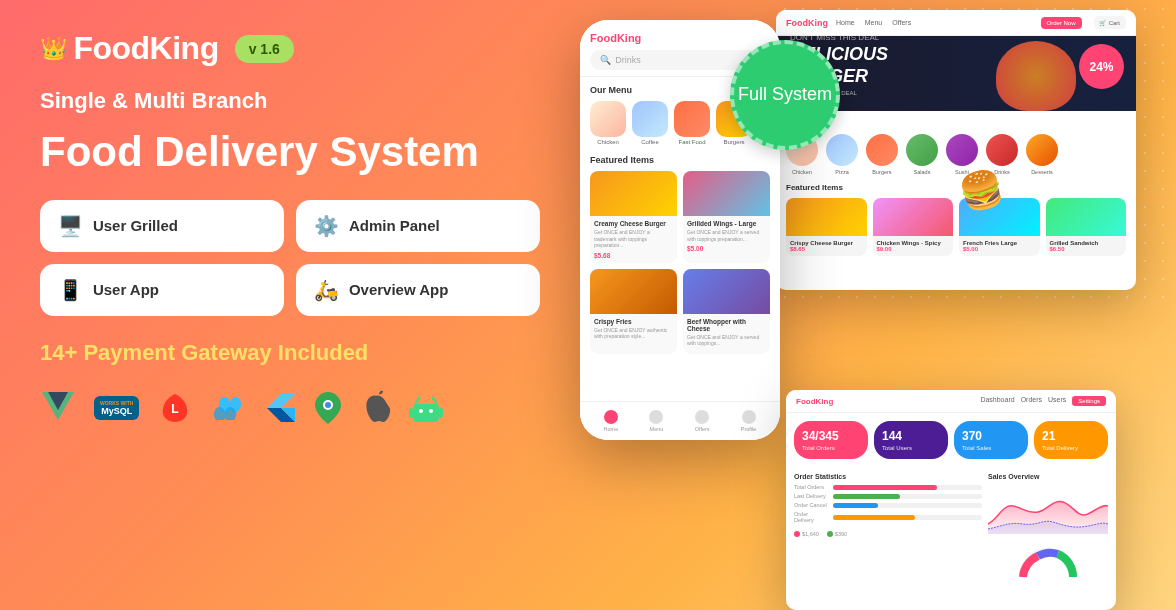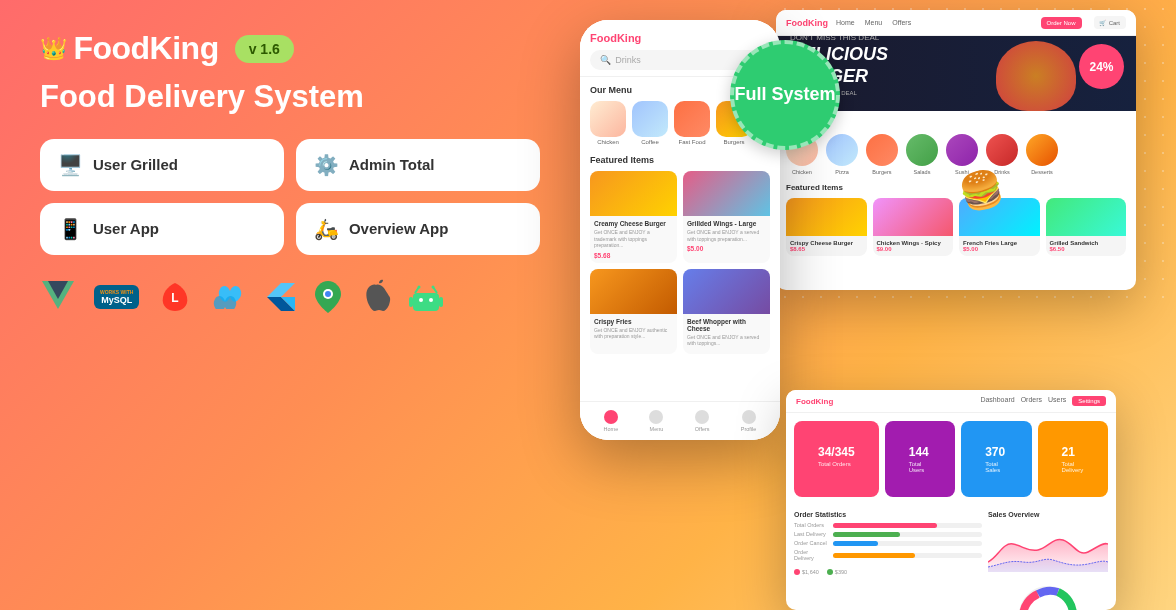--- a/index.html
+++ b/index.html
@@ -74,21 +74,21 @@
 
     .tagline {
       font-size: 22px;
       font-weight: 600;
       color: white;
       line-height: 1.3;
       margin-top: 4px;
     }
 
     .main-title {
-      font-size: 31px;
+      font-size: 42px;
       font-weight: 900;
       color: white;
       line-height: 1.15;
       margin-top: -4px;
     }
 
     .feature-buttons {
       display: grid;
       grid-template-columns: 1fr 1fr;
       gap: 12px;
@@ -321,21 +321,21 @@
       flex-direction: column;
       align-items: center;
       justify-content: center;
       z-index: 10;
       box-shadow: 0 4px 15px rgba(0,0,0,0.2);
       border: 4px dashed rgba(255,255,255,0.5);
     }
 
     .full-system-text {
       color: white;
-      font-weight: 700;
+      font-weight: 400;
       font-size: 18px;
       text-align: center;
       line-height: 1.2;
     }
 
     
     .web-mockup {
       position: absolute;
       right: 0;
       top: -20px;
@@ -536,28 +536,28 @@
     }
 
     .admin-stats {
       display: flex;
       gap: 6px;
       padding: 8px;
     }
 
     .admin-stat-card {
       flex: 1;
-      border-radius: 8px;
-      padding: 24px;
+      border-radius: 16px;
+      padding: 8px;
       display: flex;
       flex-direction: column;
     }
 
     .admin-stat-card.pink { background: #ff4473; color: white; }
-    .admin-stat-card.purple { background: #a21caf; color: white; }
+    .admin-stat-card.purple { background: #4c1d95; color: white; }
     .admin-stat-card.blue { background: #2196f3; color: white; }
     .admin-stat-card.orange { background: #ff9800; color: white; }
 
     .admin-stat-value {
       font-size: 12px;
       font-weight: 800;
     }
 
     .admin-stat-label {
       font-size: 6px;
@@ -655,41 +655,43 @@
   <div class="left-section">
 
     <div class="logo-row">
       <div class="logo-text">
         <span class="crown-icon">👑</span>
         <span class="logo-name">FoodKing</span>
       </div>
       <div class="version-badge">v 1.6</div>
     </div>
 
+    <div class="tagline">Single &amp; Multi Branch</div>
     <div class="main-title">Food Delivery System</div>
 
     <div class="feature-buttons">
       <div class="feature-btn">
         <span class="btn-icon">🖥️</span>
         <span>User Grilled</span>
       </div>
       <div class="feature-btn">
         <span class="btn-icon">⚙️</span>
-        <span>Admin Total</span>
+        <span>Admin Panel</span>
       </div>
       <div class="feature-btn">
         <span class="btn-icon">📱</span>
         <span>User App</span>
       </div>
       <div class="feature-btn">
         <span class="btn-icon">🛵</span>
         <span>Overview App</span>
       </div>
     </div>
 
+    <div class="payment-text">14+ Payment Gateway Included</div>
 
     <div class="tech-stack">
 
       <div class="tech-logo">
         <svg width="36" height="36" viewBox="0 0 36 36">
           <polygon points="18,2 34,2 18,30 2,2" fill="#42b883" opacity="0.9"></polygon>
           <polygon points="18,2 28,2 18,20 8,2" fill="#35495e"></polygon>
         </svg>
       </div>
 

